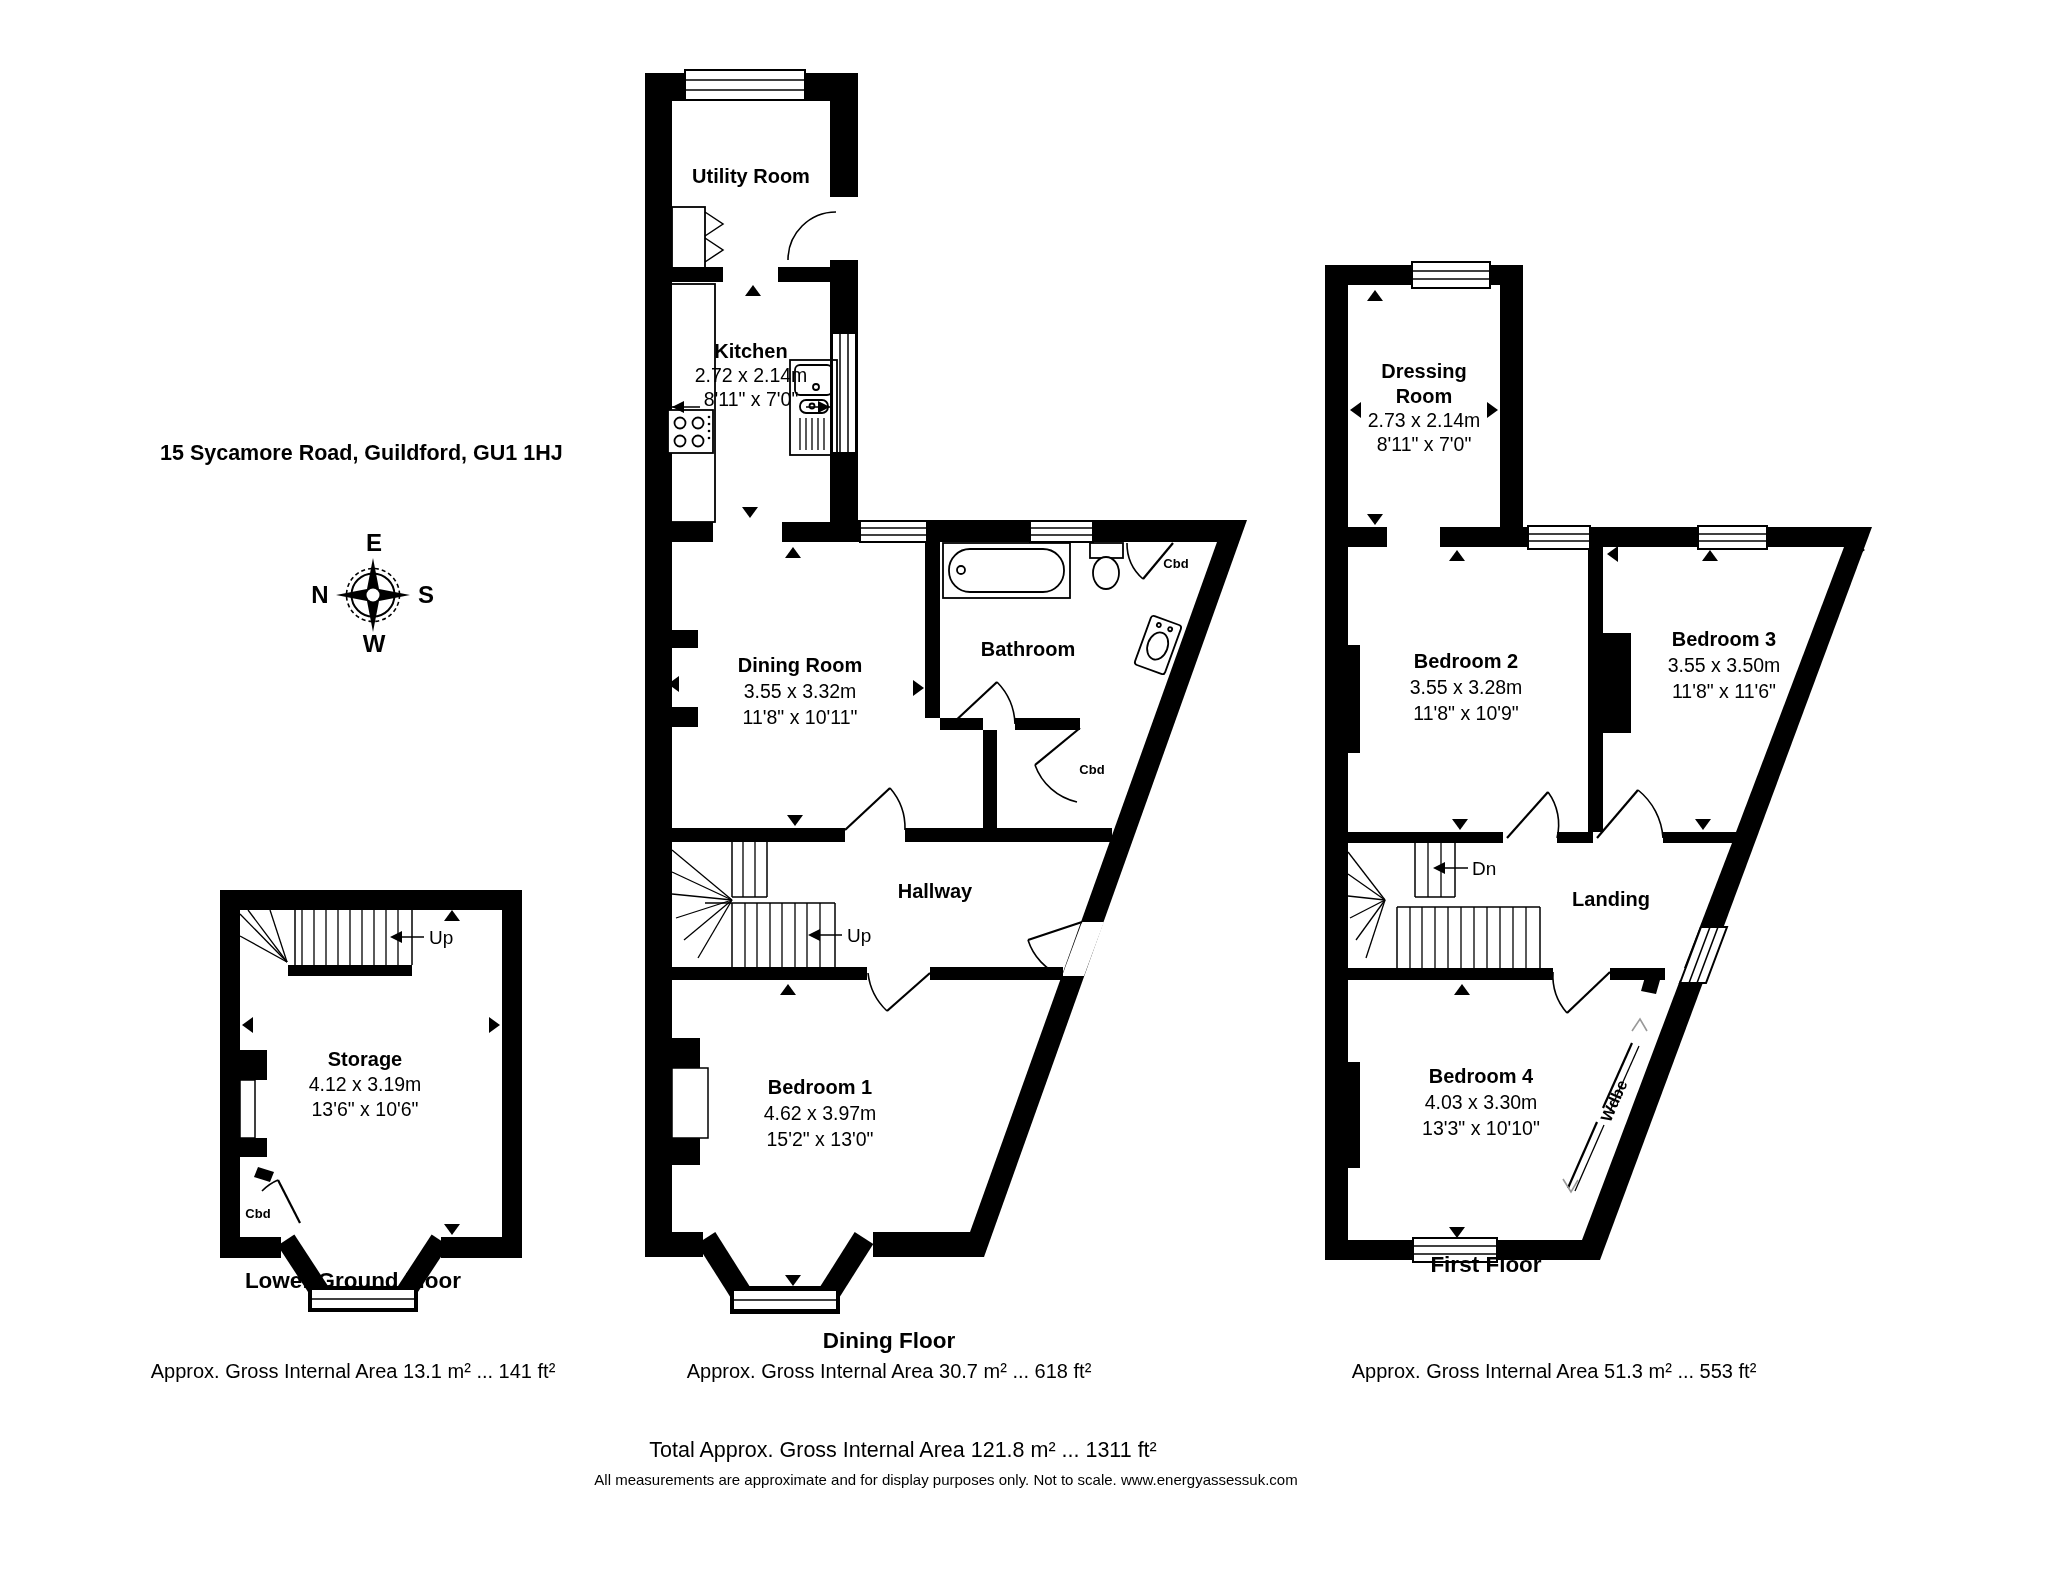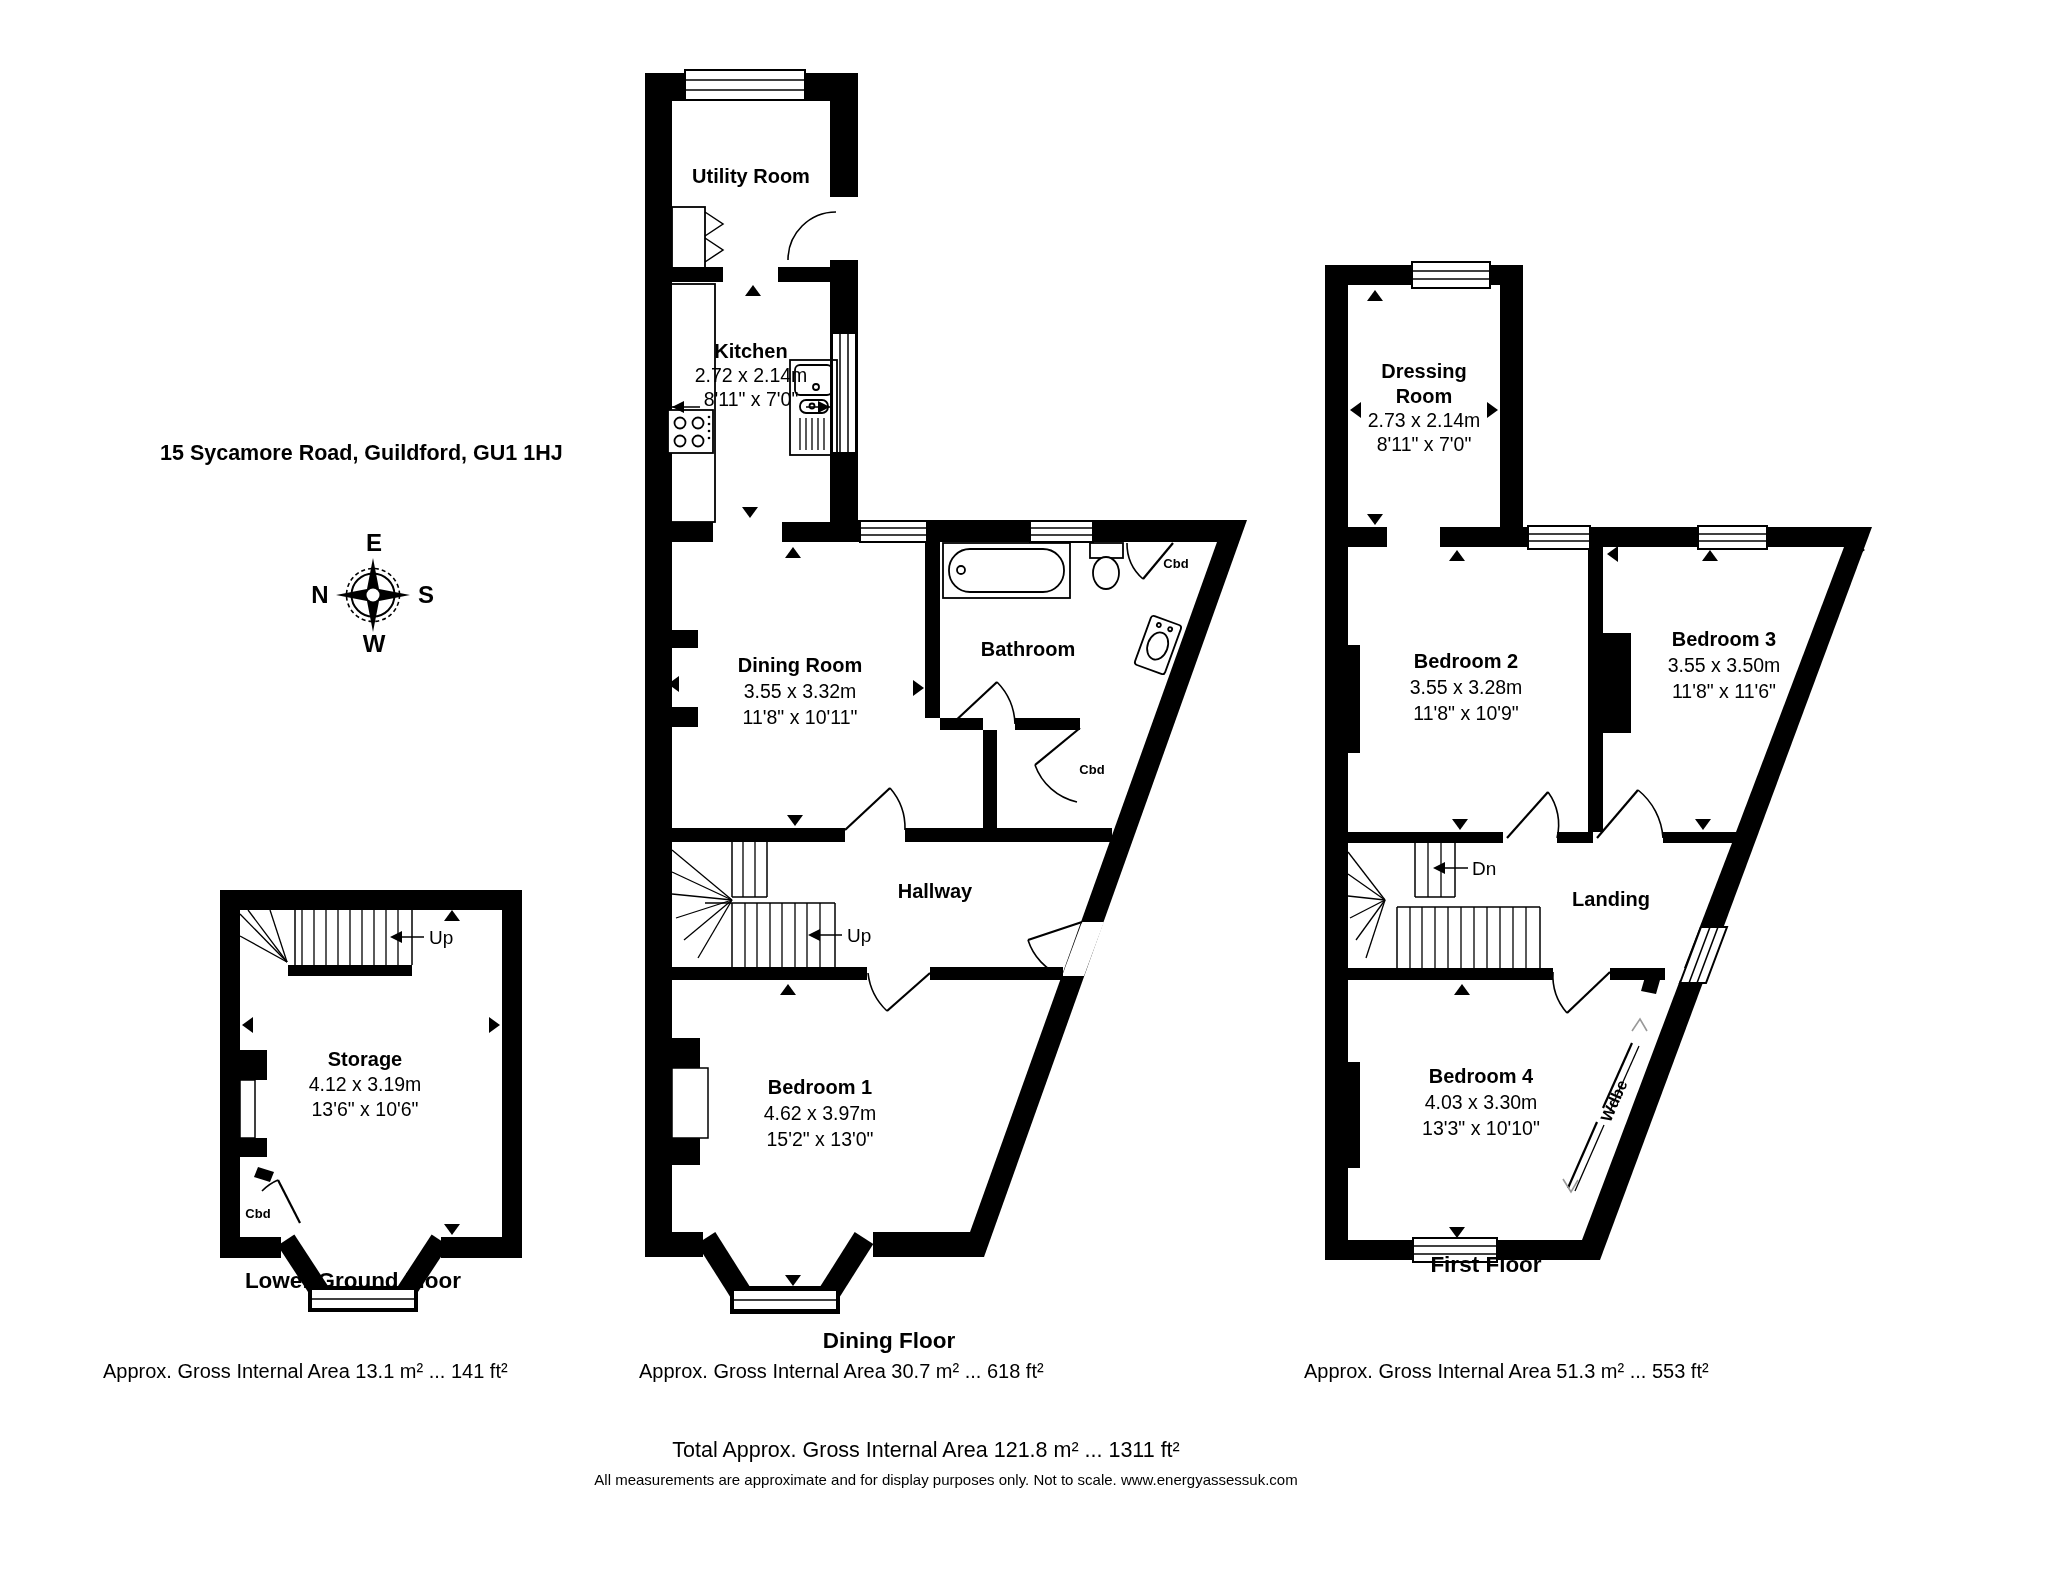--- a/index.html
+++ b/index.html
@@ -1,20 +1,20 @@
 <!DOCTYPE html>
 <html><head>
 <meta charset="utf-8">
 <style>
   html,body{margin:0;padding:0;background:#fff;}
   body{width:2048px;height:1580px;position:relative;font-family:"Liberation Sans",sans-serif;color:#000;overflow:hidden;}
   .abs{position:absolute;}
   .addr{font-size:21.5px;}
   .ftitle{font-weight:bold;font-size:22.5px;text-align:center;}
-  .farea{font-size:20px;text-align:left;}
+  .farea{font-size:20px;text-align:center;}
   .total{font-size:21.5px;text-align:center;}
   .disc{font-size:15px;text-align:center;}
   svg{display:block;}
   svg text{fill:#000;}
   .nm{font:bold 20px "Liberation Sans",sans-serif;text-anchor:middle;}
   .dm{font:19.5px "Liberation Sans",sans-serif;text-anchor:middle;}
   .sm{font:bold 13px "Liberation Sans",sans-serif;text-anchor:middle;}
   .ud{font:19px "Liberation Sans",sans-serif;}
   .wd{font:bold 16px "Liberation Sans",sans-serif;text-anchor:middle;}
   .cp{font:bold 24px "Liberation Sans",sans-serif;text-anchor:middle;}
@@ -433,14 +433,14 @@
   <text class="wd" transform="translate(299,853) rotate(-66)">Wdbe</text>
 </svg>
 
 <div class="abs ftitle" style="left:153px;top:1268px;width:400px;">Lower Ground Floor</div>
 <div class="abs farea" style="left:103px;top:1360px;width:500px;">Approx. Gross Internal Area 13.1 m² ... 141 ft²</div>
 <div class="abs ftitle" style="left:689px;top:1328px;width:400px;">Dining Floor</div>
 <div class="abs farea" style="left:639px;top:1360px;width:500px;">Approx. Gross Internal Area 30.7 m² ... 618 ft²</div>
 <div class="abs ftitle" style="left:1286px;top:1252px;width:400px;">First Floor</div>
 <div class="abs farea" style="left:1304px;top:1360px;width:500px;">Approx. Gross Internal Area 51.3 m² ... 553 ft²</div>
 
-<div class="abs total" style="left:626px;top:1438px;width:600px;">Total Approx. Gross Internal Area 121.8 m² ... 1311 ft²</div>
+<div class="abs total" style="left:603px;top:1438px;width:600px;">Total Approx. Gross Internal Area 121.8 m² ... 1311 ft²</div>
 <div class="abs disc" style="left:546px;top:1471px;width:800px;">All measurements are approximate and for display purposes only. Not to scale. www.energyassessuk.com</div>
 
 </body></html>

